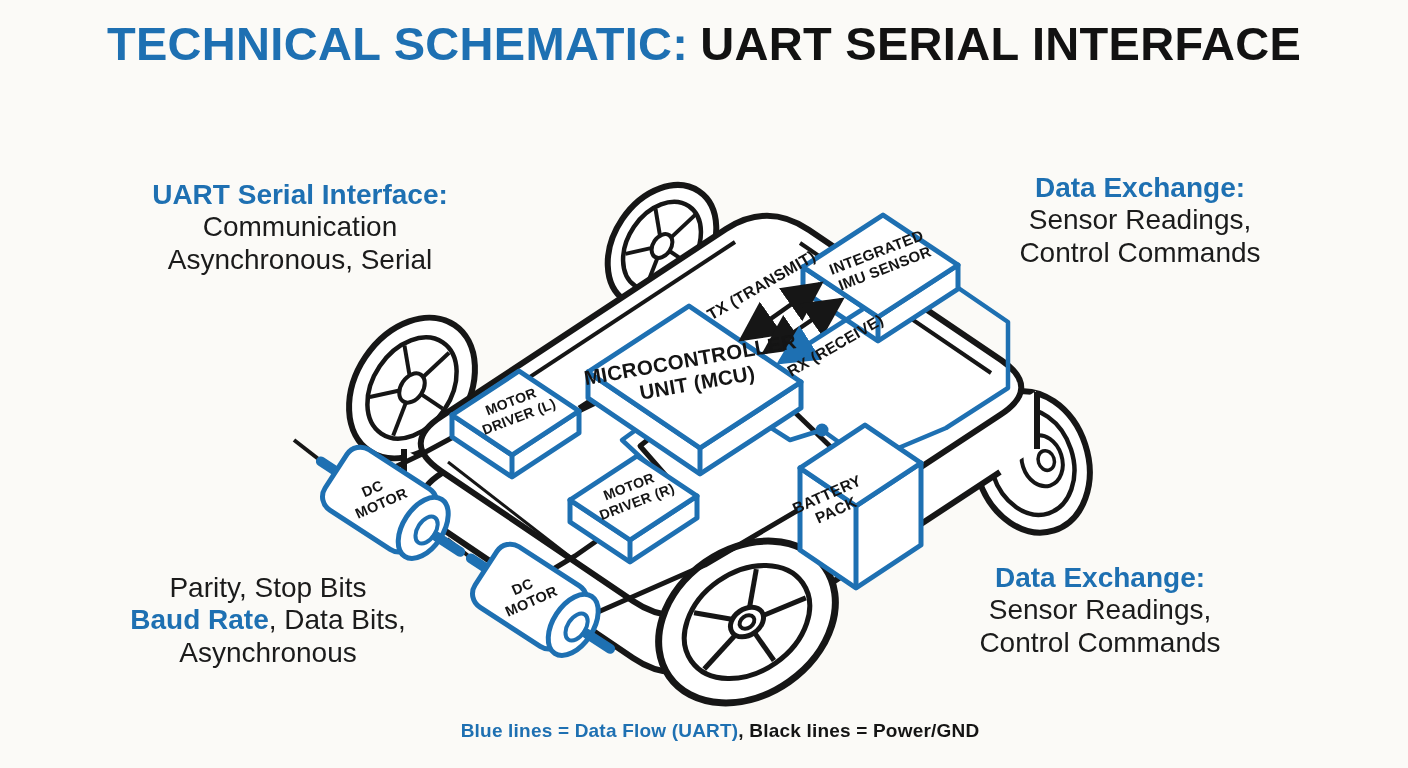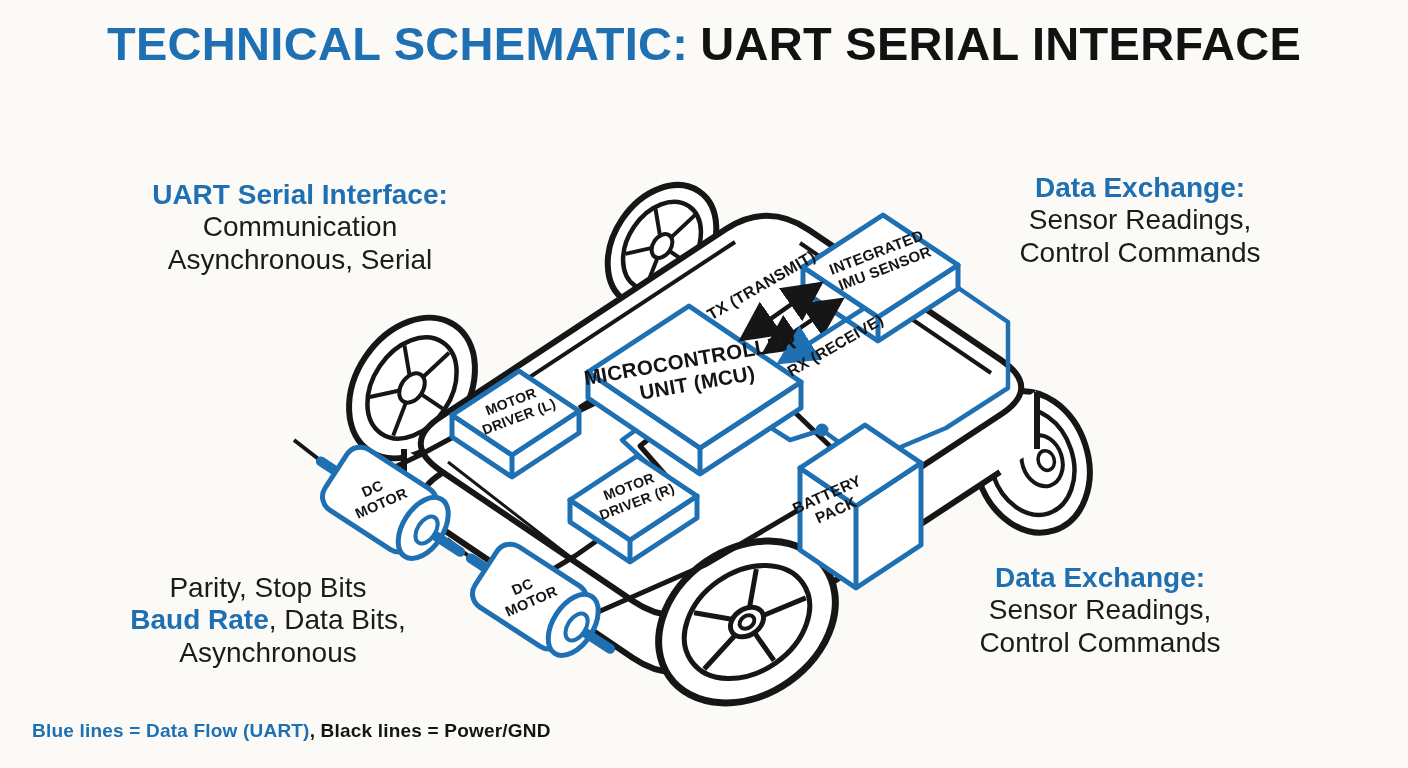--- a/index.html
+++ b/index.html
@@ -20,21 +20,21 @@
   .title .black{margin-left:12px;}
   .note{
     position:absolute;text-align:center;font-size:28px;line-height:1.16;color:#1b1b1b;
   }
   .note .h{color:var(--blue);font-weight:bold;}
   .n-tl{left:90px;top:179px;width:420px;}
   .n-tr{left:930px;top:172px;width:420px;}
   .n-bl{left:58px;top:572px;width:420px;}
   .n-br{left:890px;top:562px;width:420px;}
   .caption{
-    position:absolute;left:0;right:0;top:720px;text-align:left;
+    position:absolute;left:0;right:0;top:720px;text-align:center;
     font-size:19px;font-weight:bold;color:#141414;letter-spacing:.2px;padding-left:32px;
   }
   .caption .blue{color:var(--blue);}
   svg.scene{position:absolute;left:0;top:0;}
   svg.scene text{
     font-family:"Liberation Sans",sans-serif;font-weight:bold;
     fill:#141414;text-anchor:middle;letter-spacing:.3px;
   }
 </style>
 </head>

